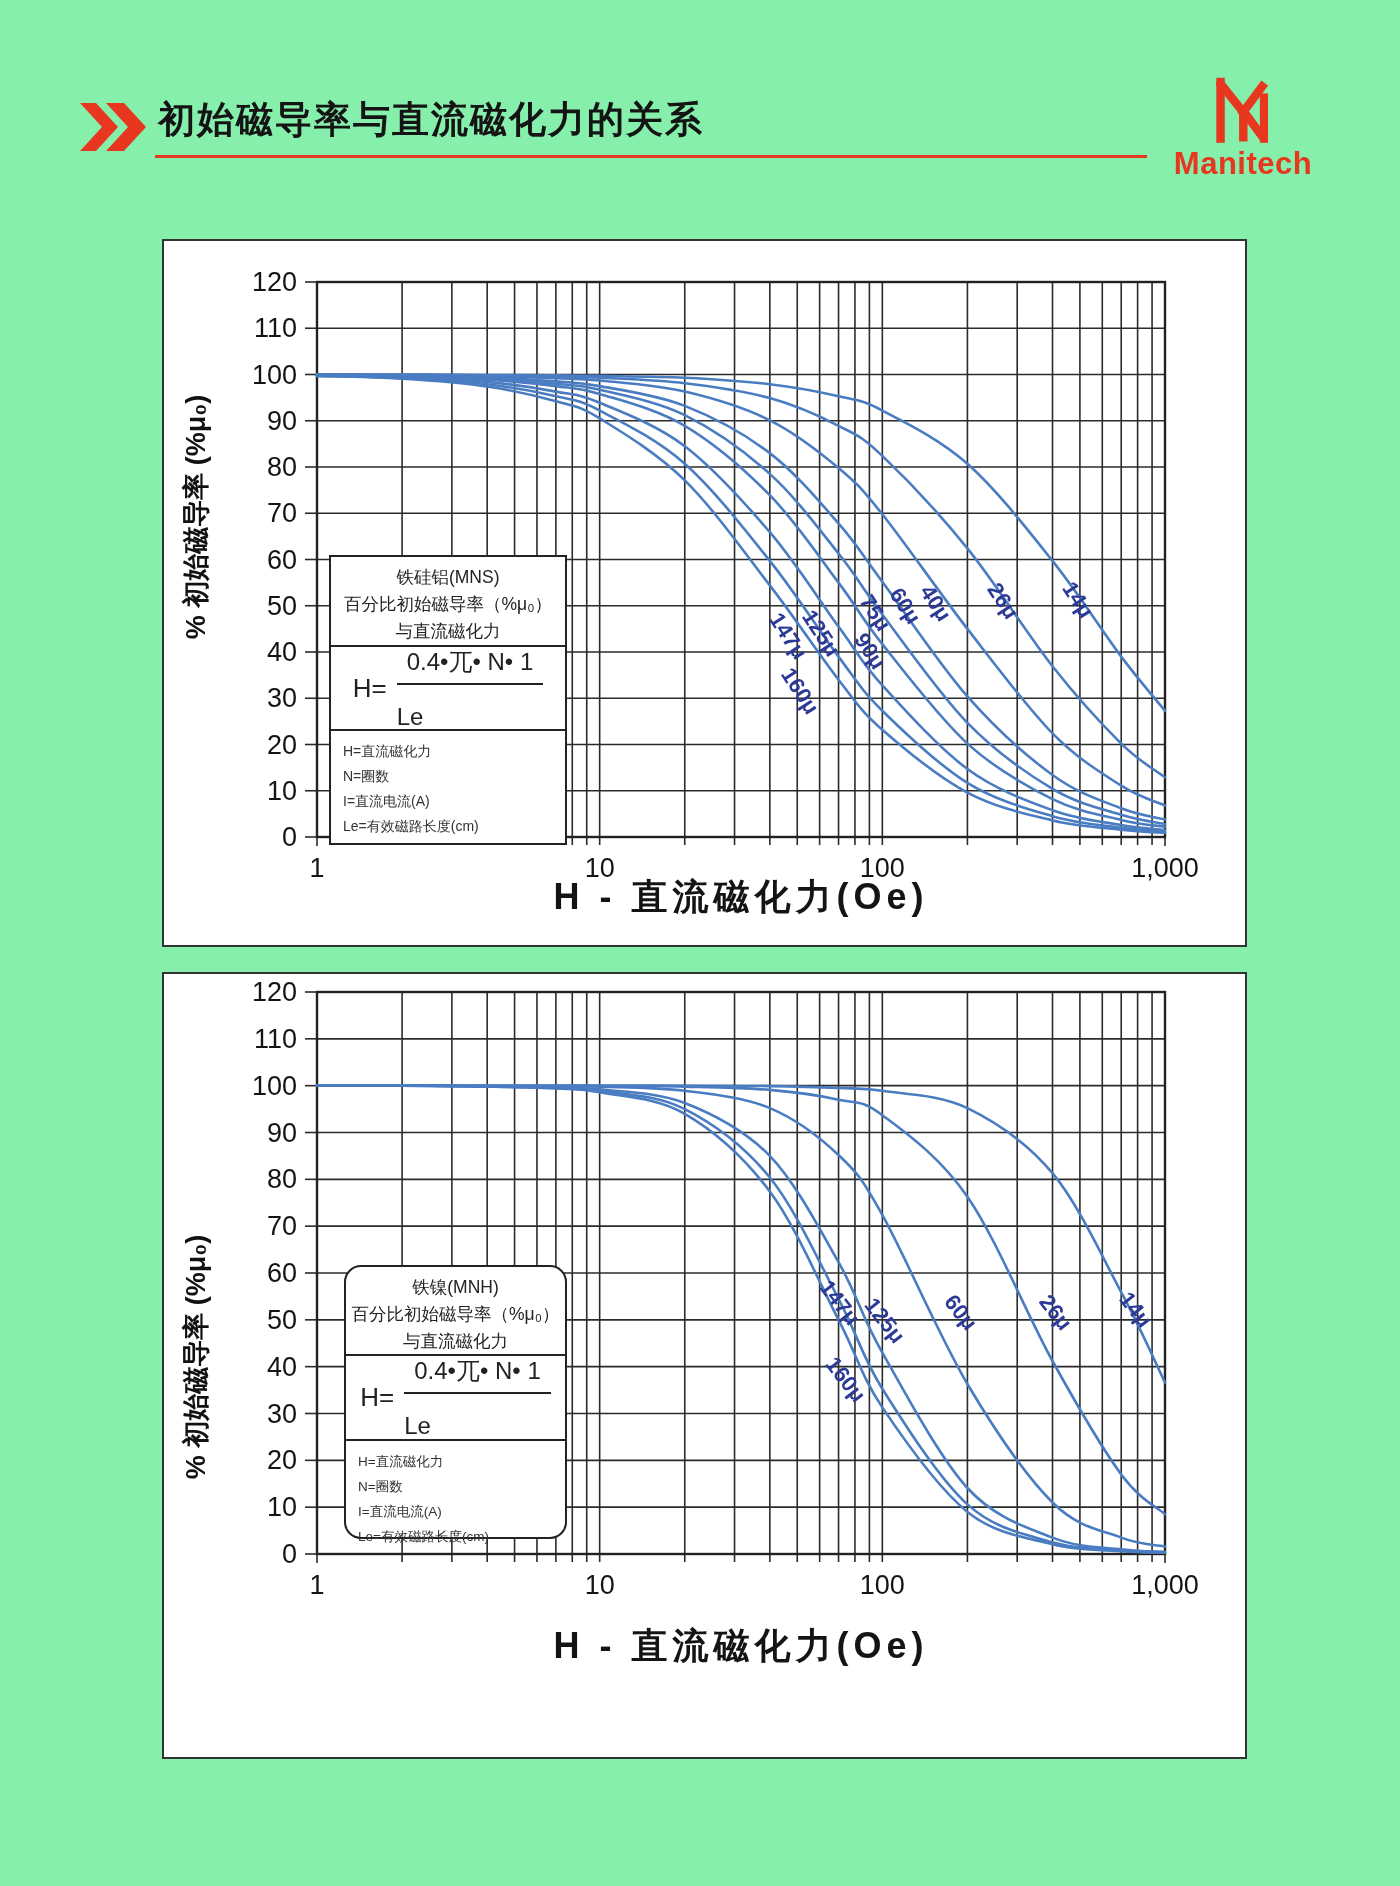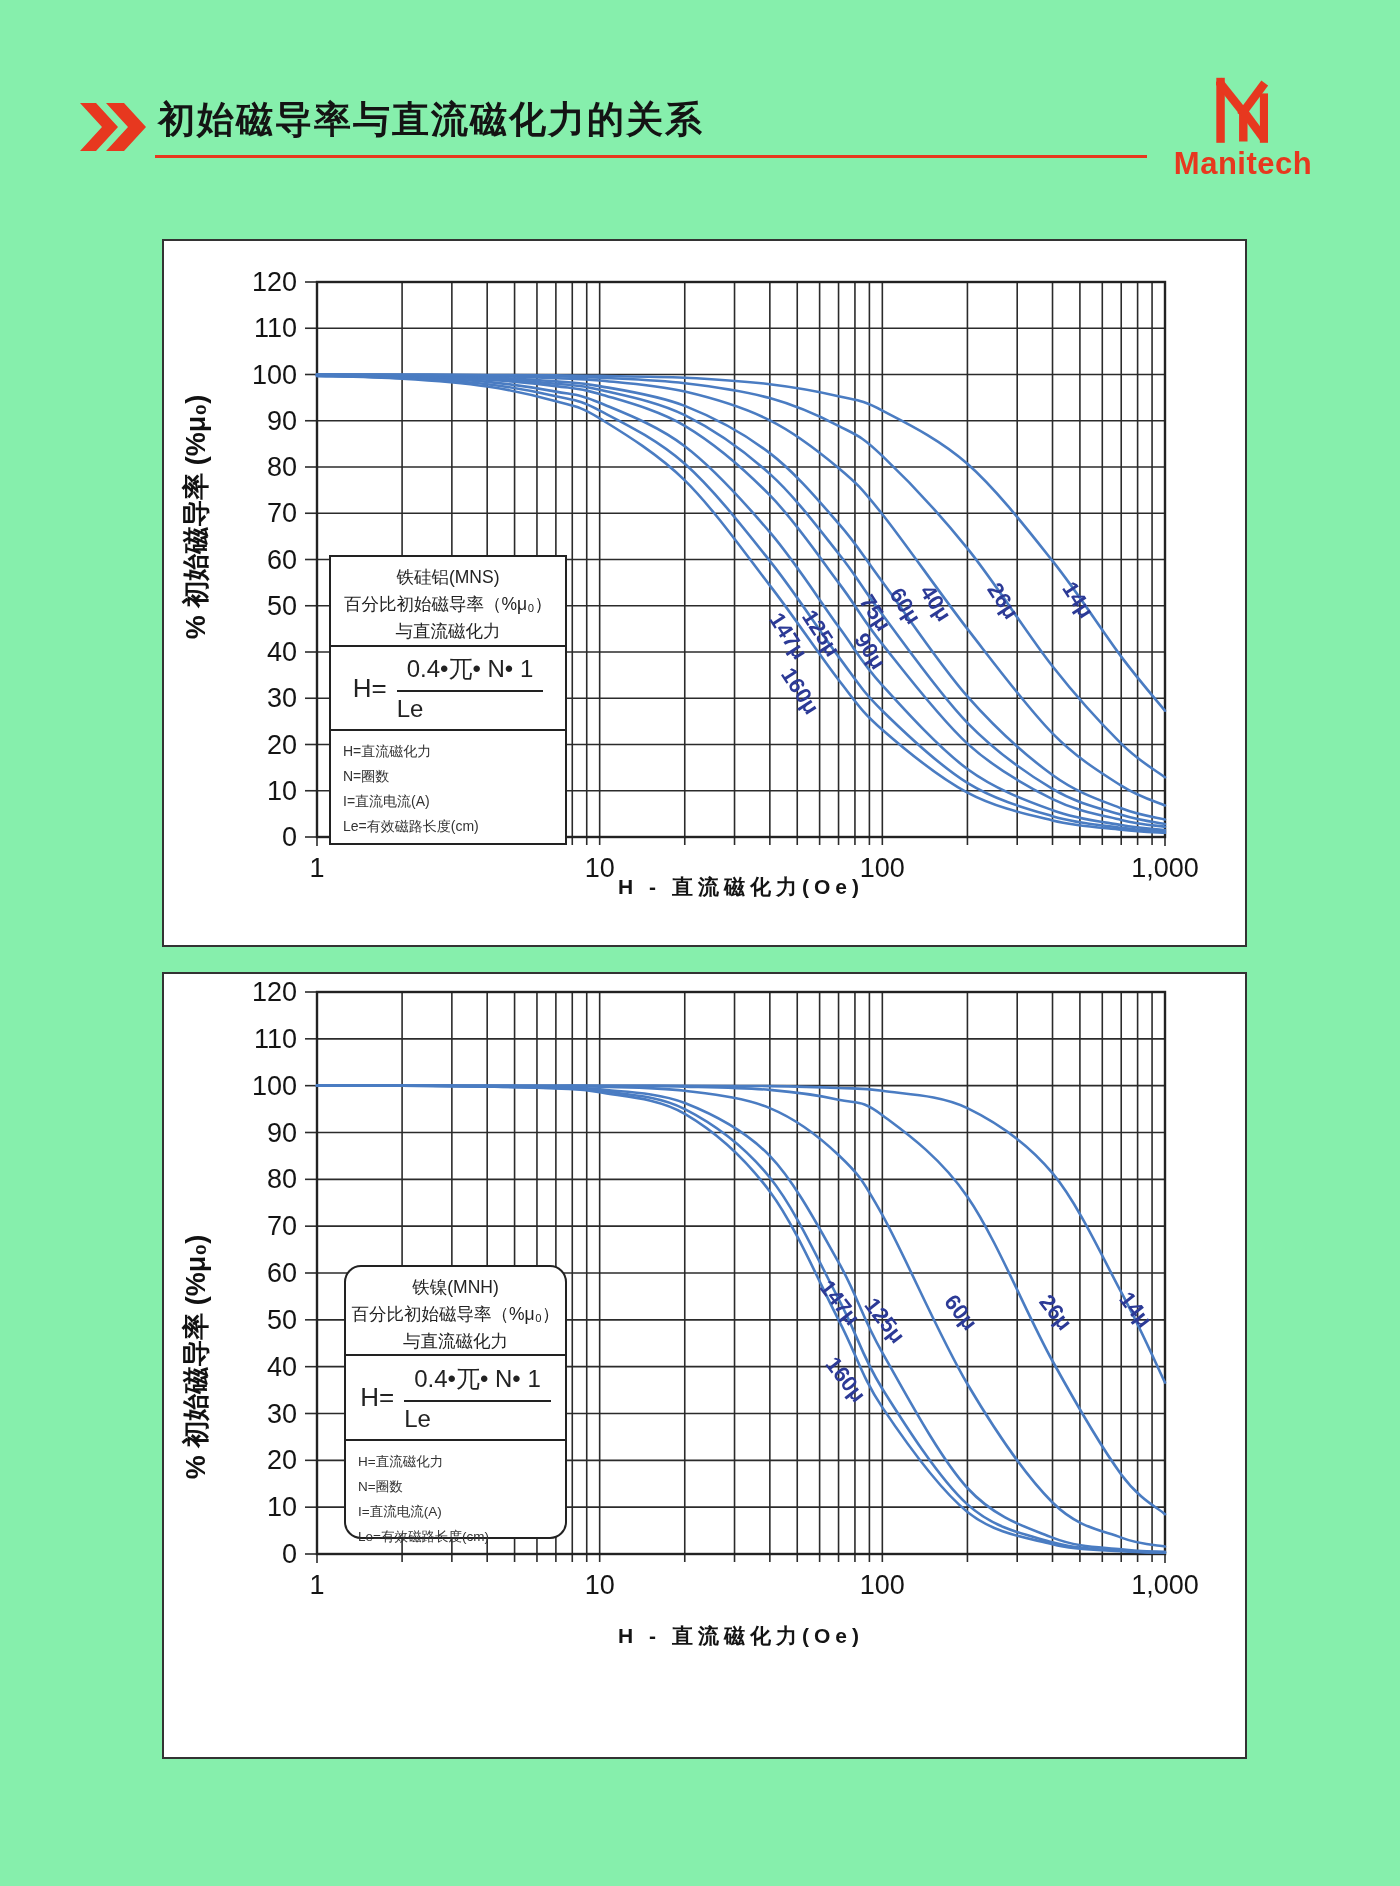--- a/index.html
+++ b/index.html
@@ -12,32 +12,32 @@
      letter-spacing:2px;color:#141414;white-space:nowrap;}
   .title-rule{position:absolute;left:155px;top:155px;width:992px;height:3px;background:#e7381f;}
   .logo-mark{position:absolute;left:1216px;top:74px;}
   .brand-name{position:absolute;left:1158px;top:146px;width:170px;text-align:center;
      font-size:31px;font-weight:bold;color:#e7381f;letter-spacing:0.5px;}
   
   .chartbox{position:absolute;left:162px;width:1081px;border:2px solid #333;background:#fff;}
   .chartbox svg.plot{position:absolute;left:0;top:0;}
   .ytitle{position:absolute;white-space:nowrap;font-size:27px;font-weight:bold;color:#111;
      transform:translate(-50%,-50%) rotate(-90deg);}
-  .xtitle{position:absolute;width:640px;text-align:center;font-size:21px;font-weight:bold;
+  .xtitle{position:absolute;width:640px;text-align:center;font-size:36px;font-weight:bold;
      letter-spacing:5px;color:#141414;white-space:nowrap;}
   
   .legend{position:absolute;background:#fff;border:2px solid #222;box-sizing:border-box;}
   .lg-title{border-bottom:2px solid #222;text-align:center;box-sizing:border-box;
      padding-top:7px;font-size:17.5px;line-height:27px;color:#222;}
   .lg-formula{border-bottom:2px solid #222;box-sizing:border-box;display:flex;
      align-items:center;justify-content:center;gap:10px;color:#222;}
   .lg-lhs{font-size:26px;}
   .frac{display:inline-block;text-align:left;}
   .frac .num{display:block;font-size:24px;padding:0 10px 5px 10px;border-bottom:2px solid #222;}
-  .frac .den{display:block;font-size:24px;padding-top:3px;}
+  .frac .den{display:block;font-size:24px;padding-top:18px;}
   .lg-defs{box-sizing:border-box;padding:8px 0 0 12px;font-size:14px;line-height:25px;color:#333;}
 </style>
 </head>
 <body>
 
 <div class="page">
 
   <svg class="chevrons" width="66" height="48" viewBox="0 0 66 48">
     <polygon points="0,0 16,0 38,24 16,48 0,48 22,24" fill="#e7381f"></polygon>
     <polygon points="26,0 44,0 66,24 44,48 26,48 48,24" fill="#e7381f"></polygon>

